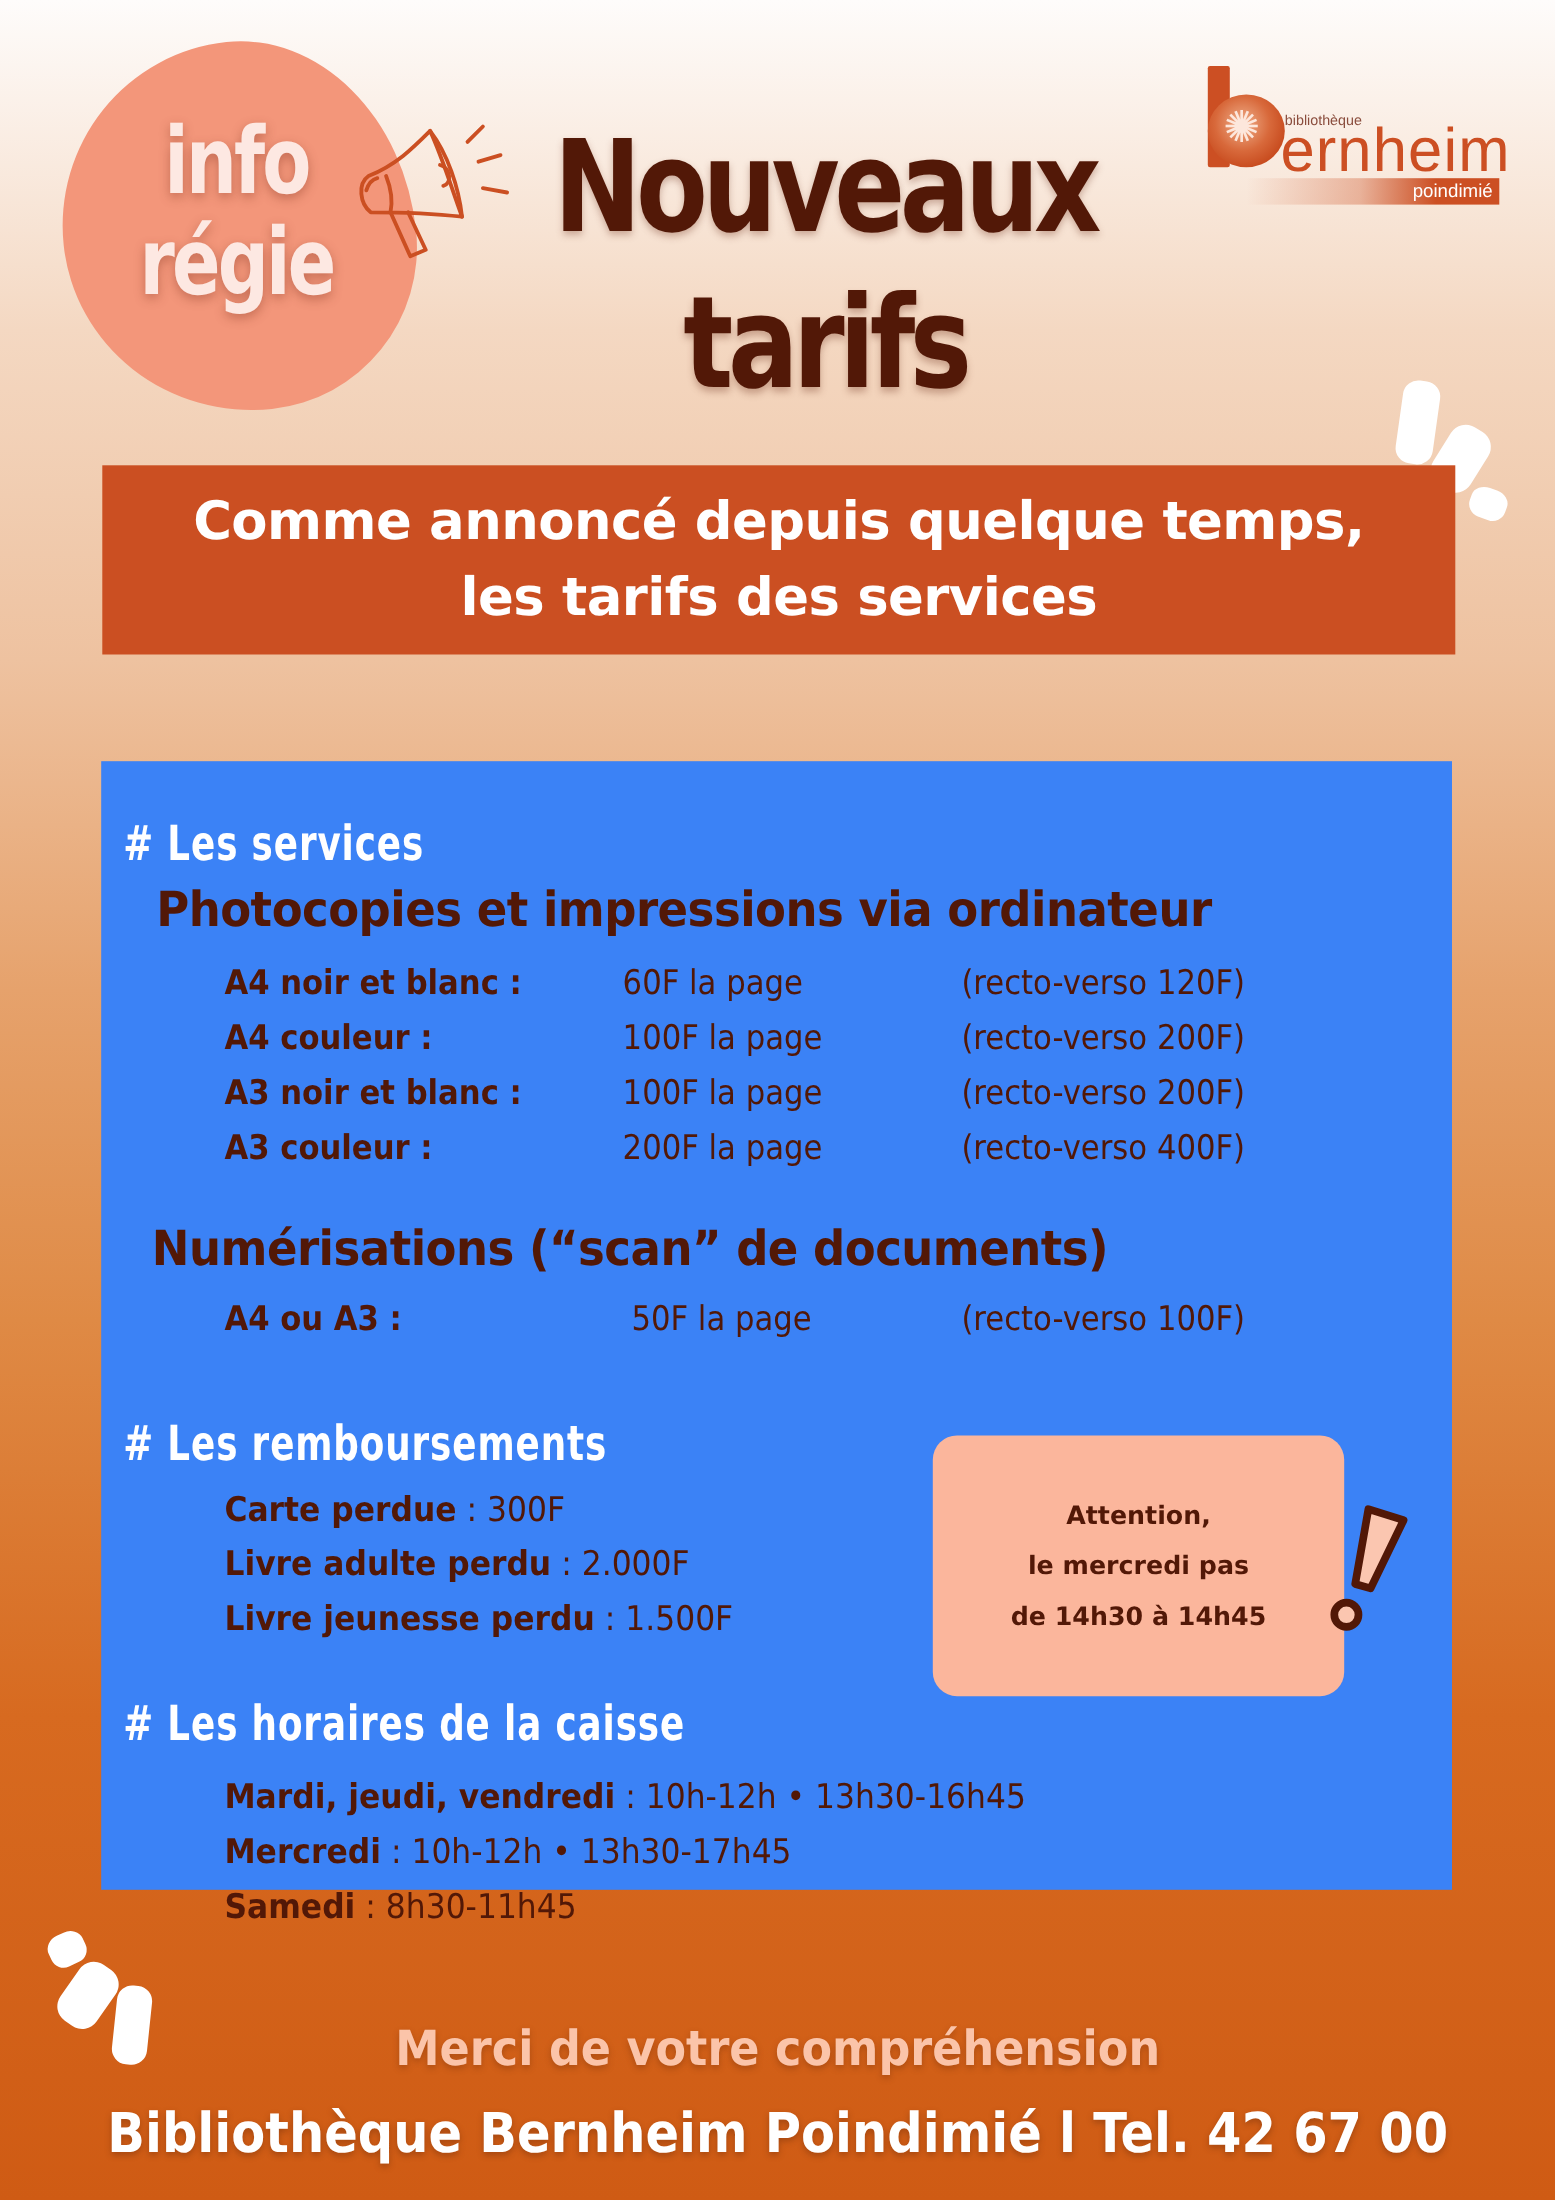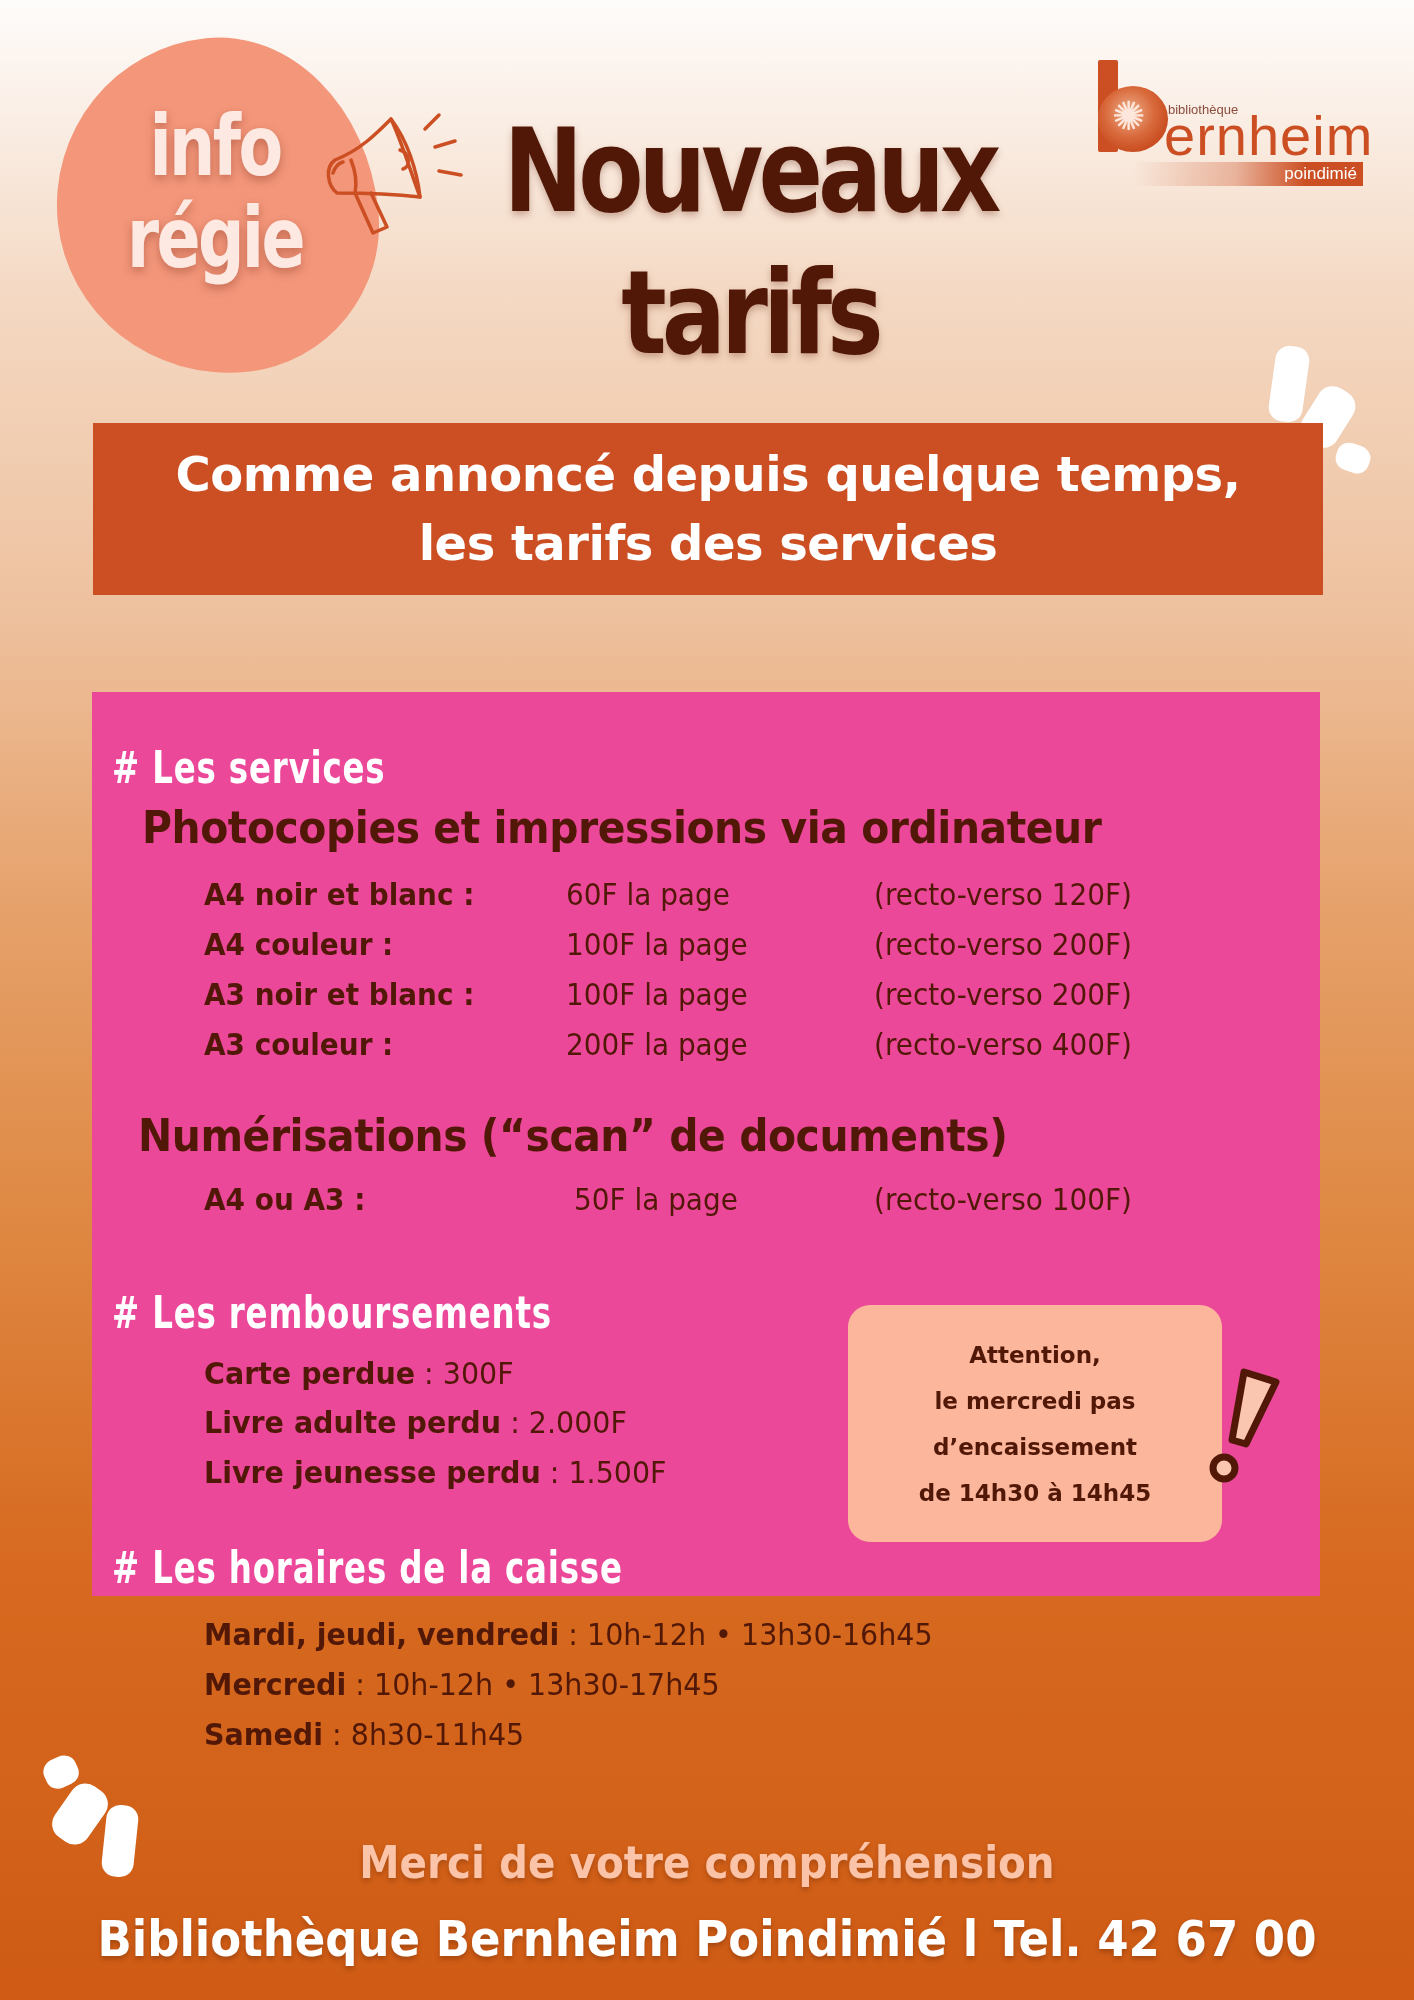--- a/index.html
+++ b/index.html
@@ -73,21 +73,21 @@
       background: #cb4f22;
       display: flex; flex-direction: column; justify-content: center; align-items: center;
     }
     .banner-line {
       color: #fff; font-weight: bold; font-size: 48px; line-height: 69px;
       font-family: "DejaVu Sans", sans-serif; letter-spacing: -0.5px;
     }
 
     
     .panel {
-      left: 92px; top: 692px; width: 1228px; height: 904px; background: #ec4899;
+      left: 92px; top: 692px; width: 1228px; height: 1026px; background: #3b82f6;
     }
     .hash-title {
       position: absolute; color: #fff; font-weight: bold;
       font-family: "DejaVu Sans Condensed", "DejaVu Sans", sans-serif;
       font-size: 44px; letter-spacing: 1px; transform-origin: left center; transform: scaleX(0.82);
       white-space: nowrap;
     }
     .sub-title {
       position: absolute; color: #521807; font-weight: bold;
       font-family: "DejaVu Sans", sans-serif; font-size: 44px; letter-spacing: -0.5px;
@@ -203,21 +203,20 @@
   </div>
 
   <div class="hash-title" style="left:20px;top:595px;"># Les remboursements</div>
   <div class="line" style="top:663px;"><b>Carte perdue</b><span> : 300F</span></div>
   <div class="line" style="top:712px;"><b>Livre adulte perdu</b><span> : 2.000F</span></div>
   <div class="line" style="top:762px;"><b>Livre jeunesse perdu</b><span> : 1.500F</span></div>
 
   <div class="attention">
     <div class="att-line">Attention,</div>
     <div class="att-line">le mercredi pas</div>
-    <div class="att-line">d’encaissement</div>
     <div class="att-line">de 14h30 à 14h45</div>
   </div>
   <svg class="excl" viewBox="0 0 80 120" fill="#fbc6b0" stroke="#521807" stroke-width="7" stroke-linejoin="round">
     <path d="M42 8 L74 18 L44 80 L30 76 Z"></path>
     <circle cx="22" cy="104" r="11"></circle>
   </svg>
 
   <div class="hash-title" style="left:20px;top:850px;"># Les horaires de la caisse</div>
   <div class="line" style="top:924px;"><b>Mardi, jeudi, vendredi</b><span> : 10h-12h • 13h30-16h45</span></div>
   <div class="line" style="top:974px;"><b>Mercredi</b><span> : 10h-12h • 13h30-17h45</span></div>

